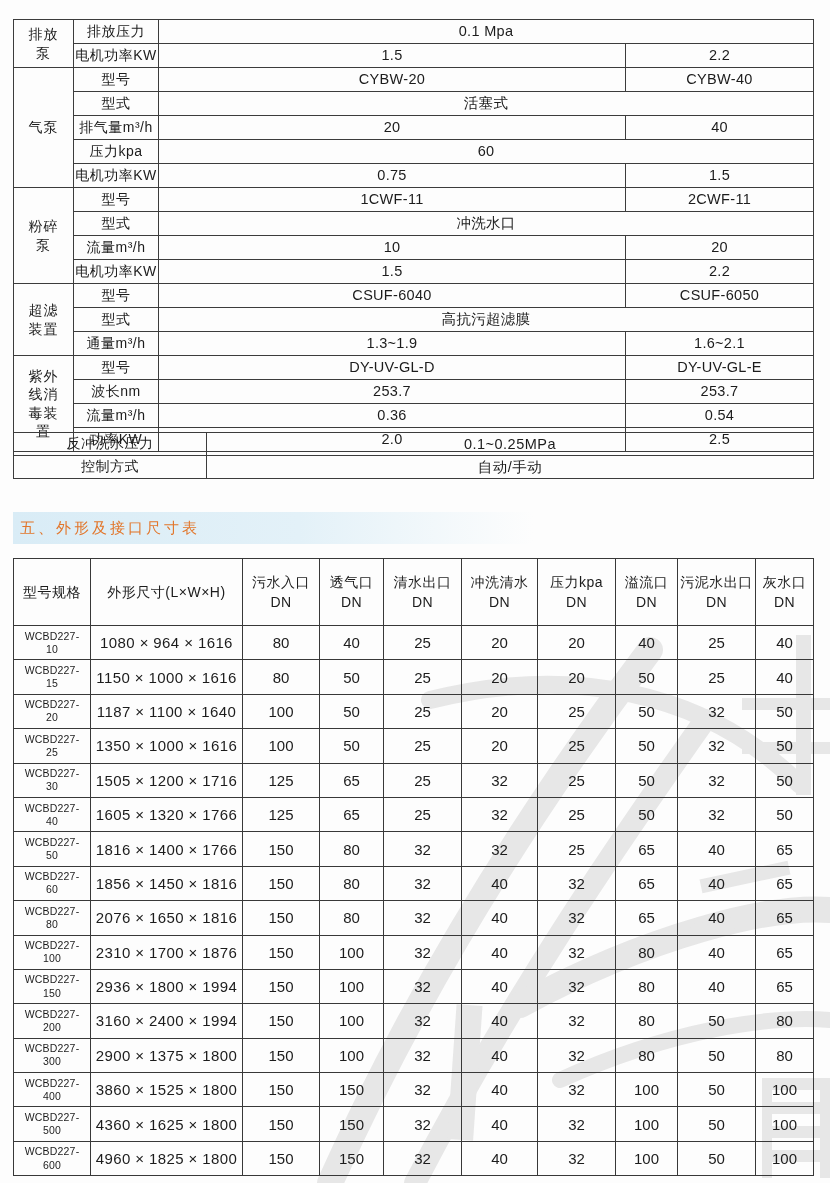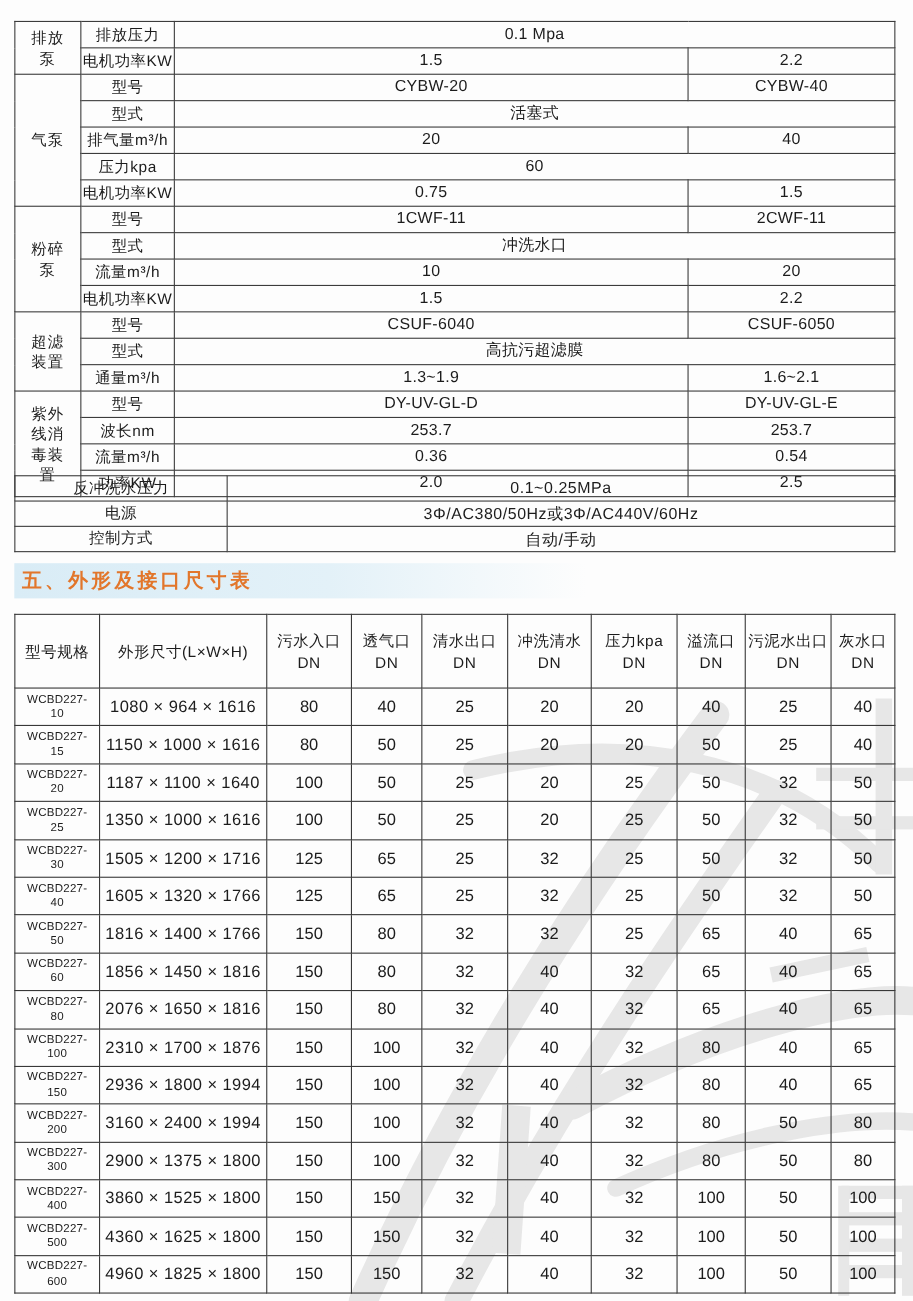--- a/index.html
+++ b/index.html
@@ -31,21 +31,21 @@
   }
   .spec-footer td.val{font-size:14.5px;margin-top:22px;}
 
   
   .title-band{
     position:absolute;left:13px;top:512px;width:520px;height:32px;
     display:flex;align-items:center;
     background:linear-gradient(to right,#d9ecf6 0%,#e3f1f8 55%,rgba(227,241,248,0) 100%);
   }
   .title-band h2{
-    margin:0 0 0 7px;font-size:18px;font-weight:bold;letter-spacing:3px;
+    margin:0 0 0 7px;font-size:15px;font-weight:normal;letter-spacing:3px;
     color:#e2762b;
   }
 
   
   .dim{position:absolute;left:13px;top:558px;width:800px;}
   .dim th{
     border:1px solid #383838;height:66px;font-weight:normal;font-size:14px;
     text-align:center;vertical-align:middle;line-height:1.45;letter-spacing:.5px;
   }
   .dim td{
@@ -206,24 +206,20 @@
     <colgroup>
         <col style="width:193px">
         <col style="width:607px">
       </colgroup>
     <tbody id="spec-footer-body">
         <tr>
           <td>反冲洗水压力</td>
           <td class="val">0.1~0.25MPa</td>
         </tr>
         <tr>
-          <td>电源</td>
-          <td class="val">3Φ/AC380/50Hz或3Φ/AC440V/60Hz</td>
-        </tr>
-        <tr>
           <td>控制方式</td>
           <td class="val">自动/手动</td>
         </tr>
       </tbody>
   </table>
 
   <div class="title-band">
     <h2>五、外形及接口尺寸表</h2>
   </div>
 

